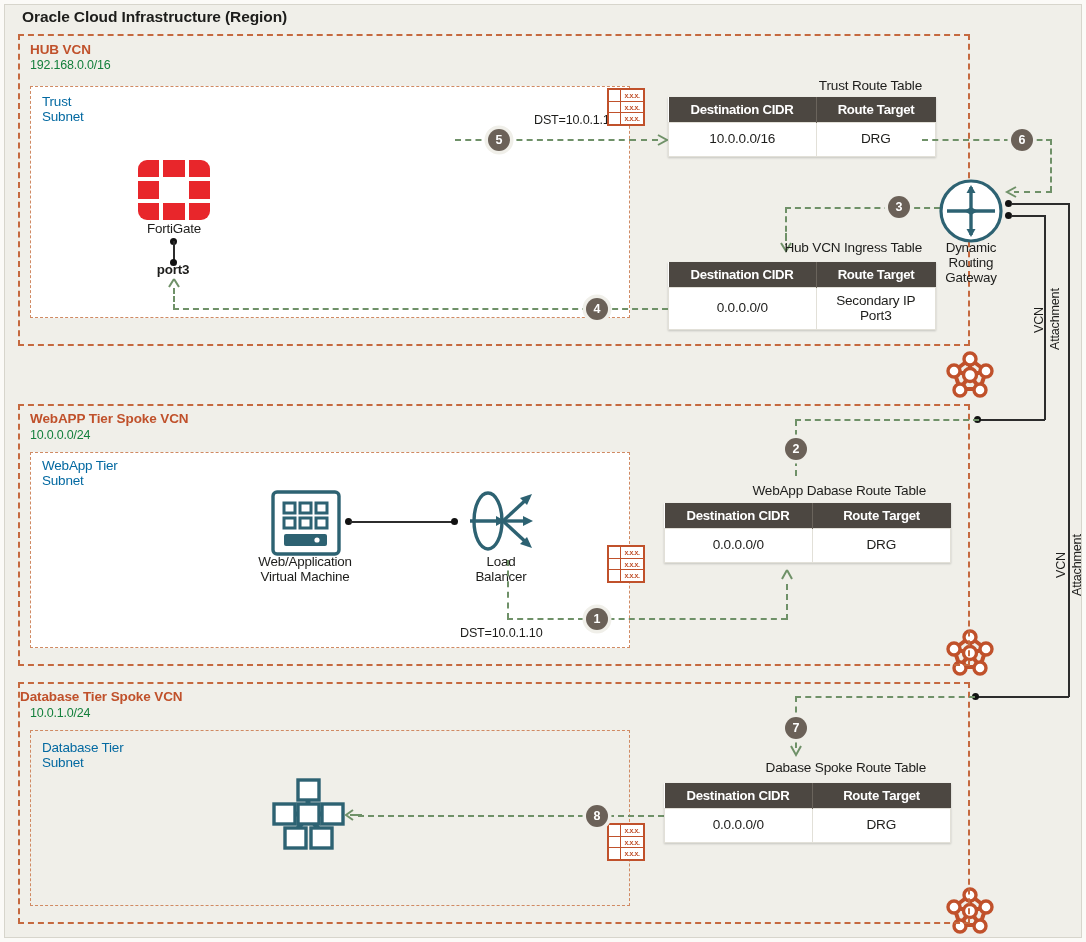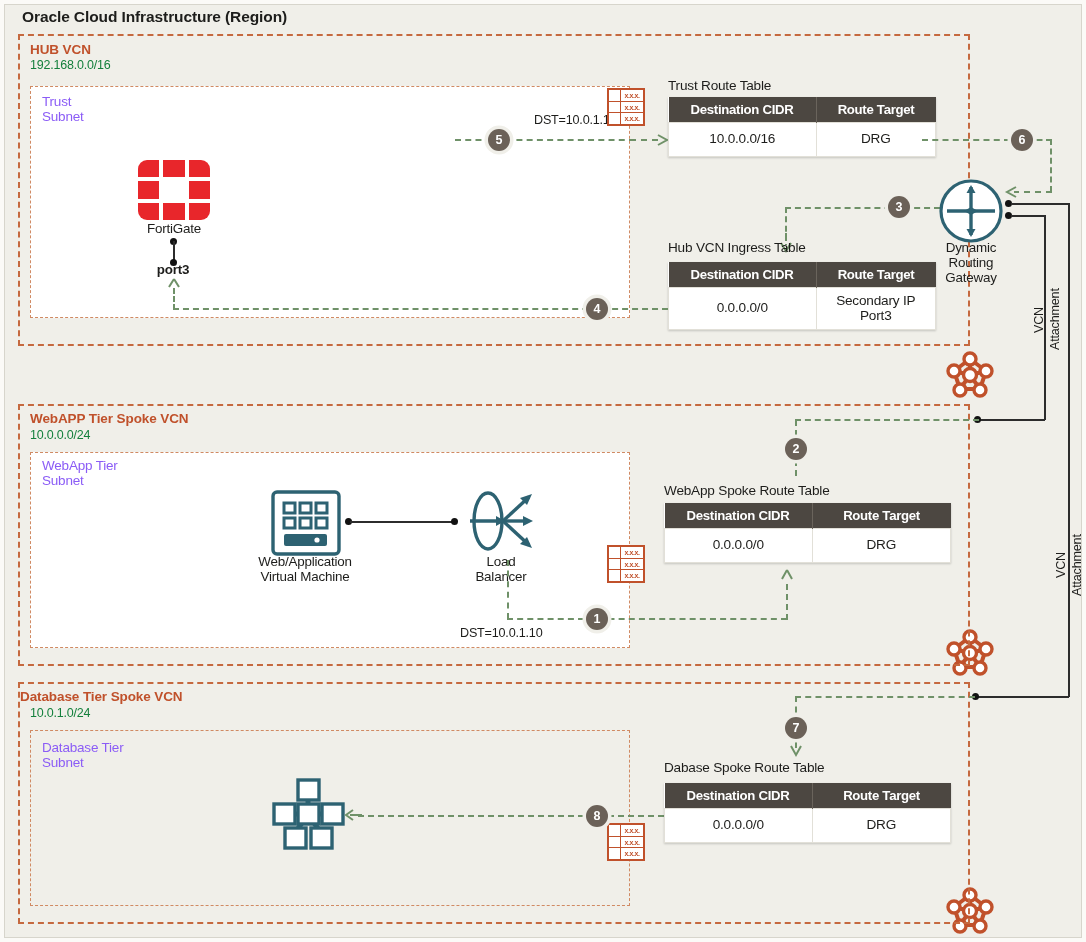--- a/index.html
+++ b/index.html
@@ -13,28 +13,28 @@
   #region-title{left:22px;top:8px;font-size:15.5px;font-weight:bold;color:#1d1d1b;letter-spacing:-0.1px;}
 
   
   .vcn{border:2px dashed #c5693f;background:transparent;}
   .vcn-title{font-size:13.5px;font-weight:bold;color:#c0512b;letter-spacing:-0.1px;white-space:nowrap;}
   .vcn-cidr{font-size:12.5px;color:#15803d;letter-spacing:-0.2px;white-space:nowrap;}
 
   
   .subnet{border:1.7px dashed #d08a63;background:#ffffff;}
   .subnet-plain{border:1.7px dashed #d08a63;background:transparent;}
-  .subnet-label{font-size:13.5px;color:#8b5cf6;line-height:1.12;white-space:pre-line;letter-spacing:-0.2px;}
+  .subnet-label{font-size:13.5px;color:#0369a1;line-height:1.12;white-space:pre-line;letter-spacing:-0.2px;}
 
   
   .rt{border-collapse:collapse;background:#ffffff;box-shadow:0 1px 2px rgba(0,0,0,.18);}
   .rt th{background:#4c4741;color:#ffffff;font-size:13.2px;font-weight:bold;padding:5px 7px;text-align:center;letter-spacing:-0.3px;white-space:nowrap;}
   .rt td{background:#ffffff;color:#1d1d1b;font-size:13.6px;padding:6px 7px;text-align:center;border:1px solid #e2e0d8;letter-spacing:-0.2px;line-height:1.08;}
   .rt th+th{border-left:1px solid #6a645c;}
-  .rt-title{font-size:13.6px;color:#1d1d1b;text-align:left;white-space:nowrap;letter-spacing:-0.2px;}
+  .rt-title{font-size:13.6px;color:#1d1d1b;text-align:right;white-space:nowrap;letter-spacing:-0.2px;}
 
   
   .rt-orange th{background:#b5651d;}
   .rt-orange th+th{border-left:1px solid #d08a4a;}
   .rt-orange td{background:#f3f2ec;}
 
   
   .gline{background:transparent;}
   .gh{border-top:2px dashed #6f9168;height:0;}
   .gv{border-left:2px dashed #6f9168;width:0;}
@@ -334,21 +334,21 @@
   <div class="abs lbl" style="left:460px;top:626px;">DST=10.0.1.10</div>
   <div class="abs step" style="left:586px;top:608px;">1</div>
 
   <div class="abs gline gv" style="left:786px;top:584px;height:36px;"></div>
   <svg class="abs" style="left:779px;top:568px;" width="16" height="18">
     <path d="M8,2 L3,11 M8,2 L13,11" stroke="#6f9168" stroke-width="2" fill="none"></path>
   </svg>
   <div class="abs gline gv" style="left:795px;top:420px;height:56px;"></div>
   <div class="abs step" style="left:785px;top:438px;">2</div>
 
-  <div class="abs rt-title" style="left:664px;top:483px;width:262px;">WebApp Spoke  Route Table</div>
+  <div class="abs rt-title" style="left:664px;top:483px;width:262px;">WebApp Dabase  Route Table</div>
   <div class="abs" style="left:664px;top:503px;">
     <table class="rt">
       <tbody>
           <tr>
         <th style="width:133px;">Destination CIDR</th>
         <th style="width:124px;">Route Target</th>
       </tr>
       <tr>
         <td style="padding:9px 7px;">0.0.0.0/0</td>
         <td style="padding:9px 7px;">DRG</td>

